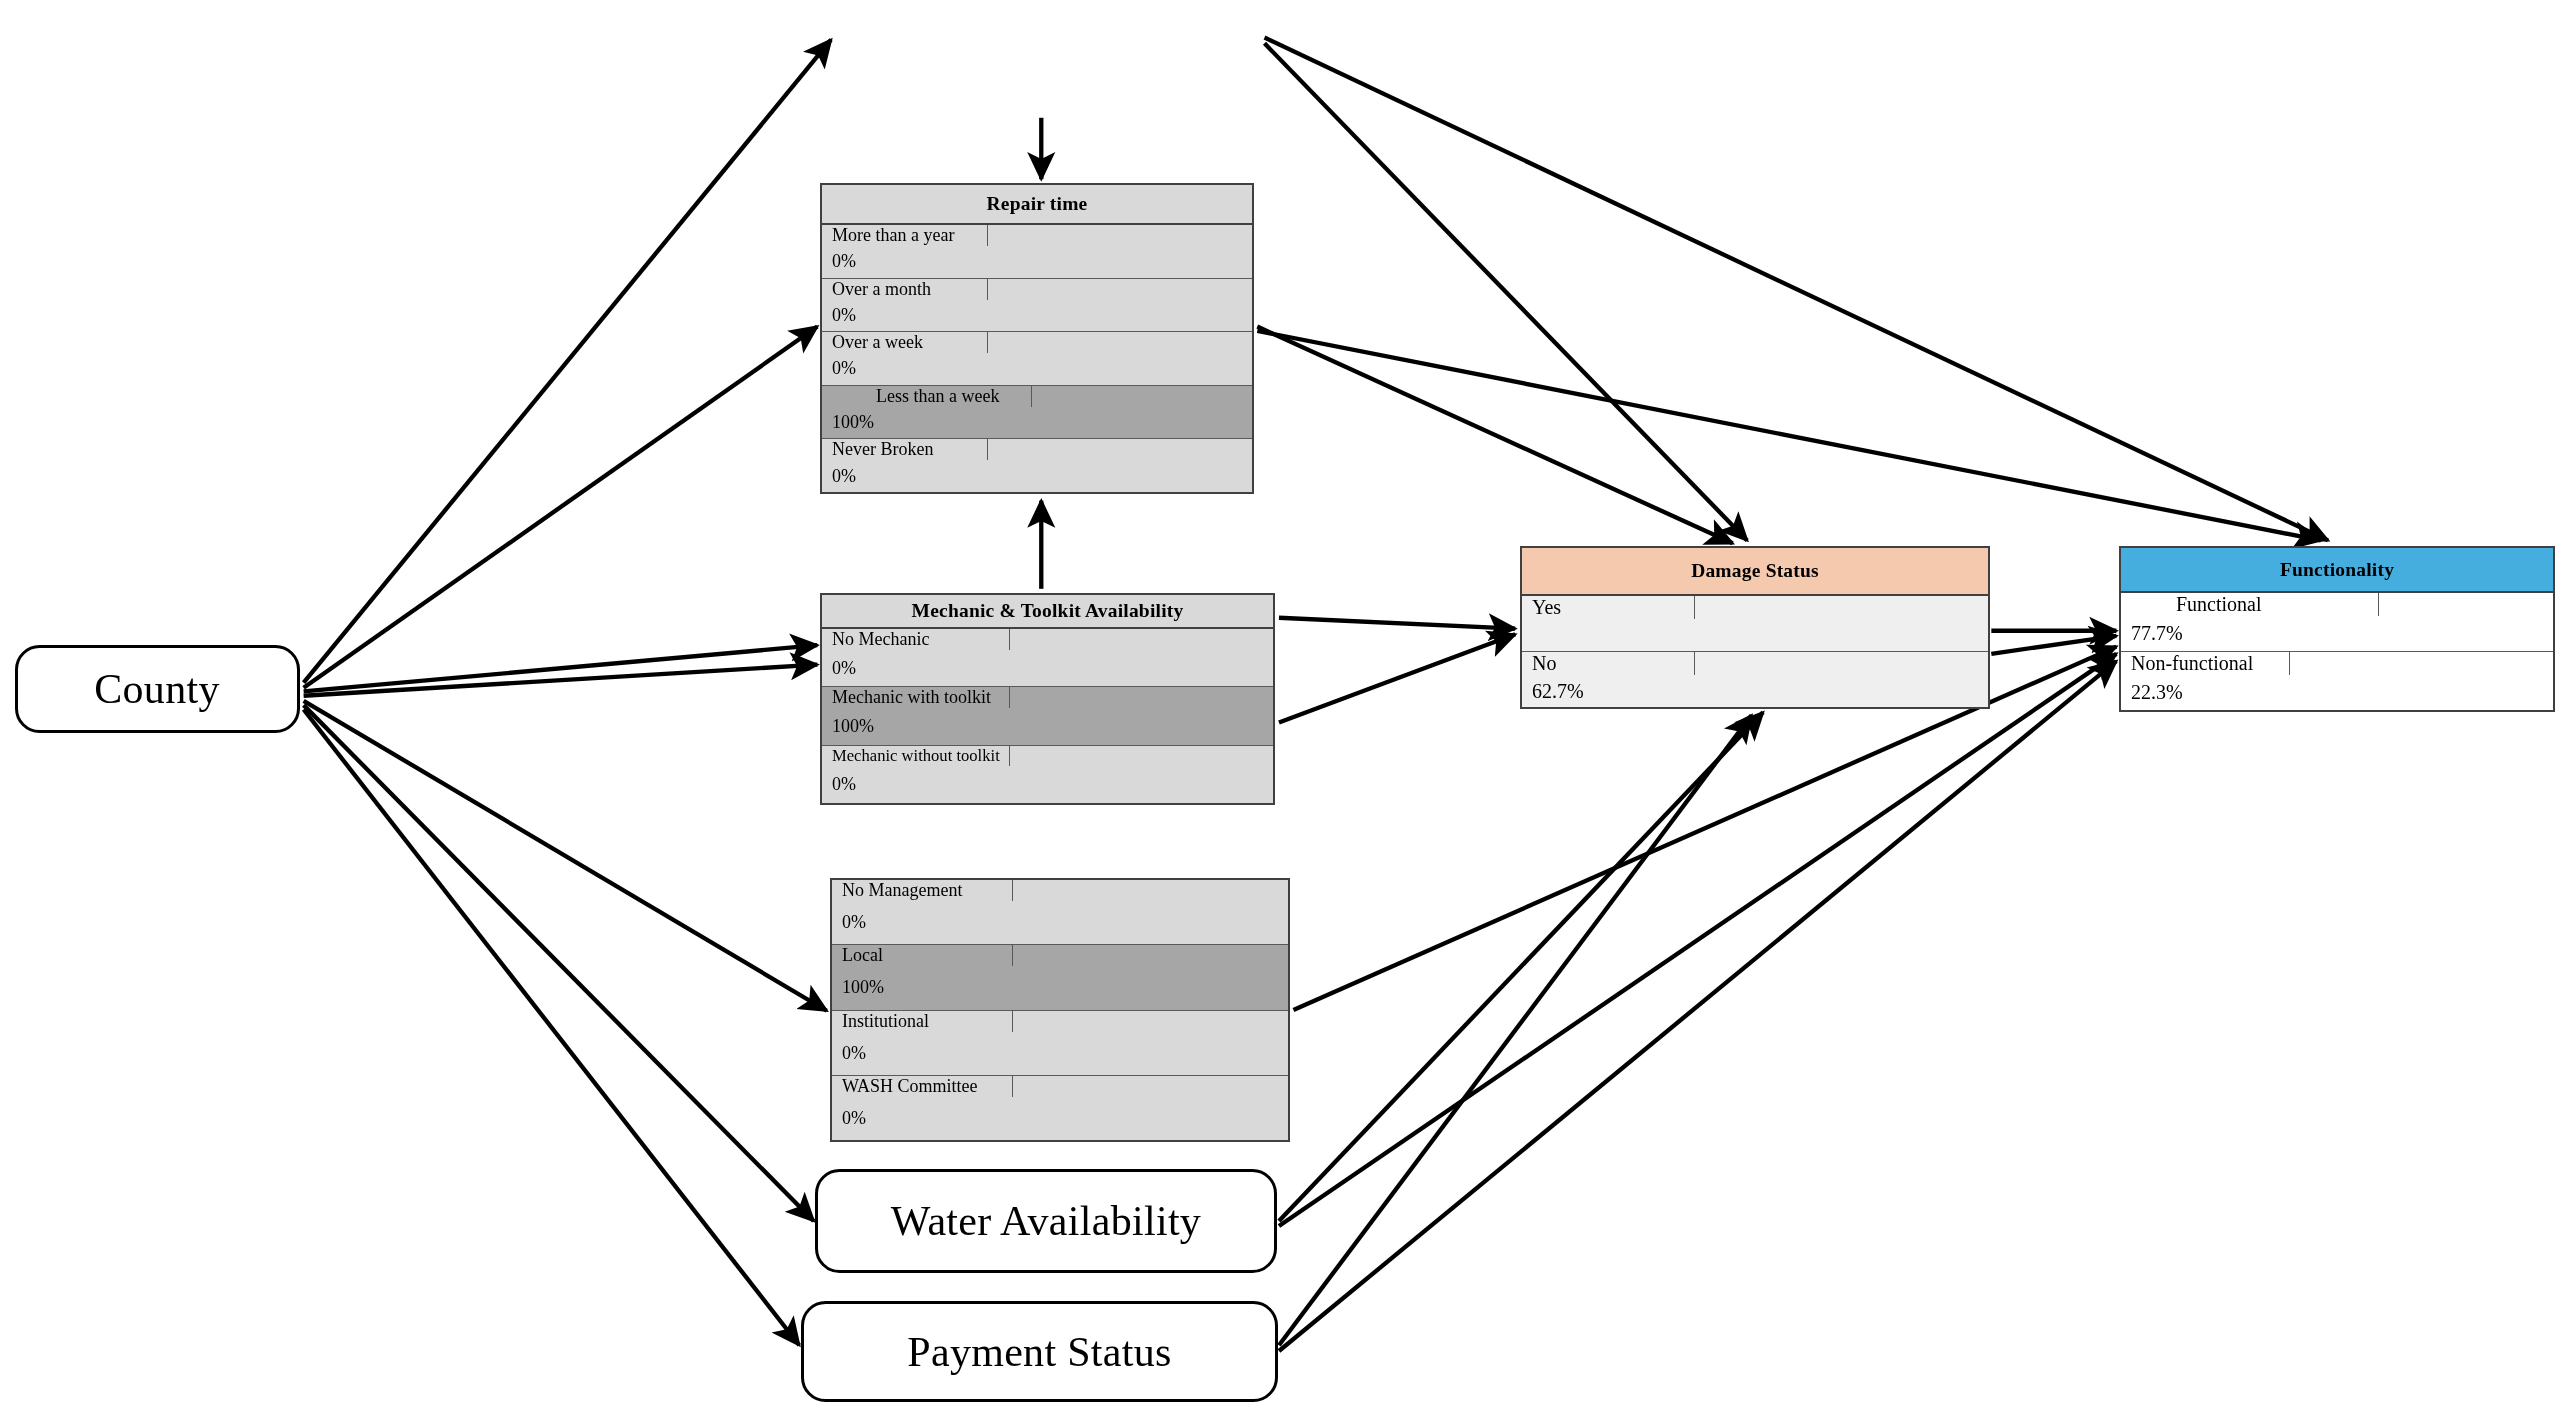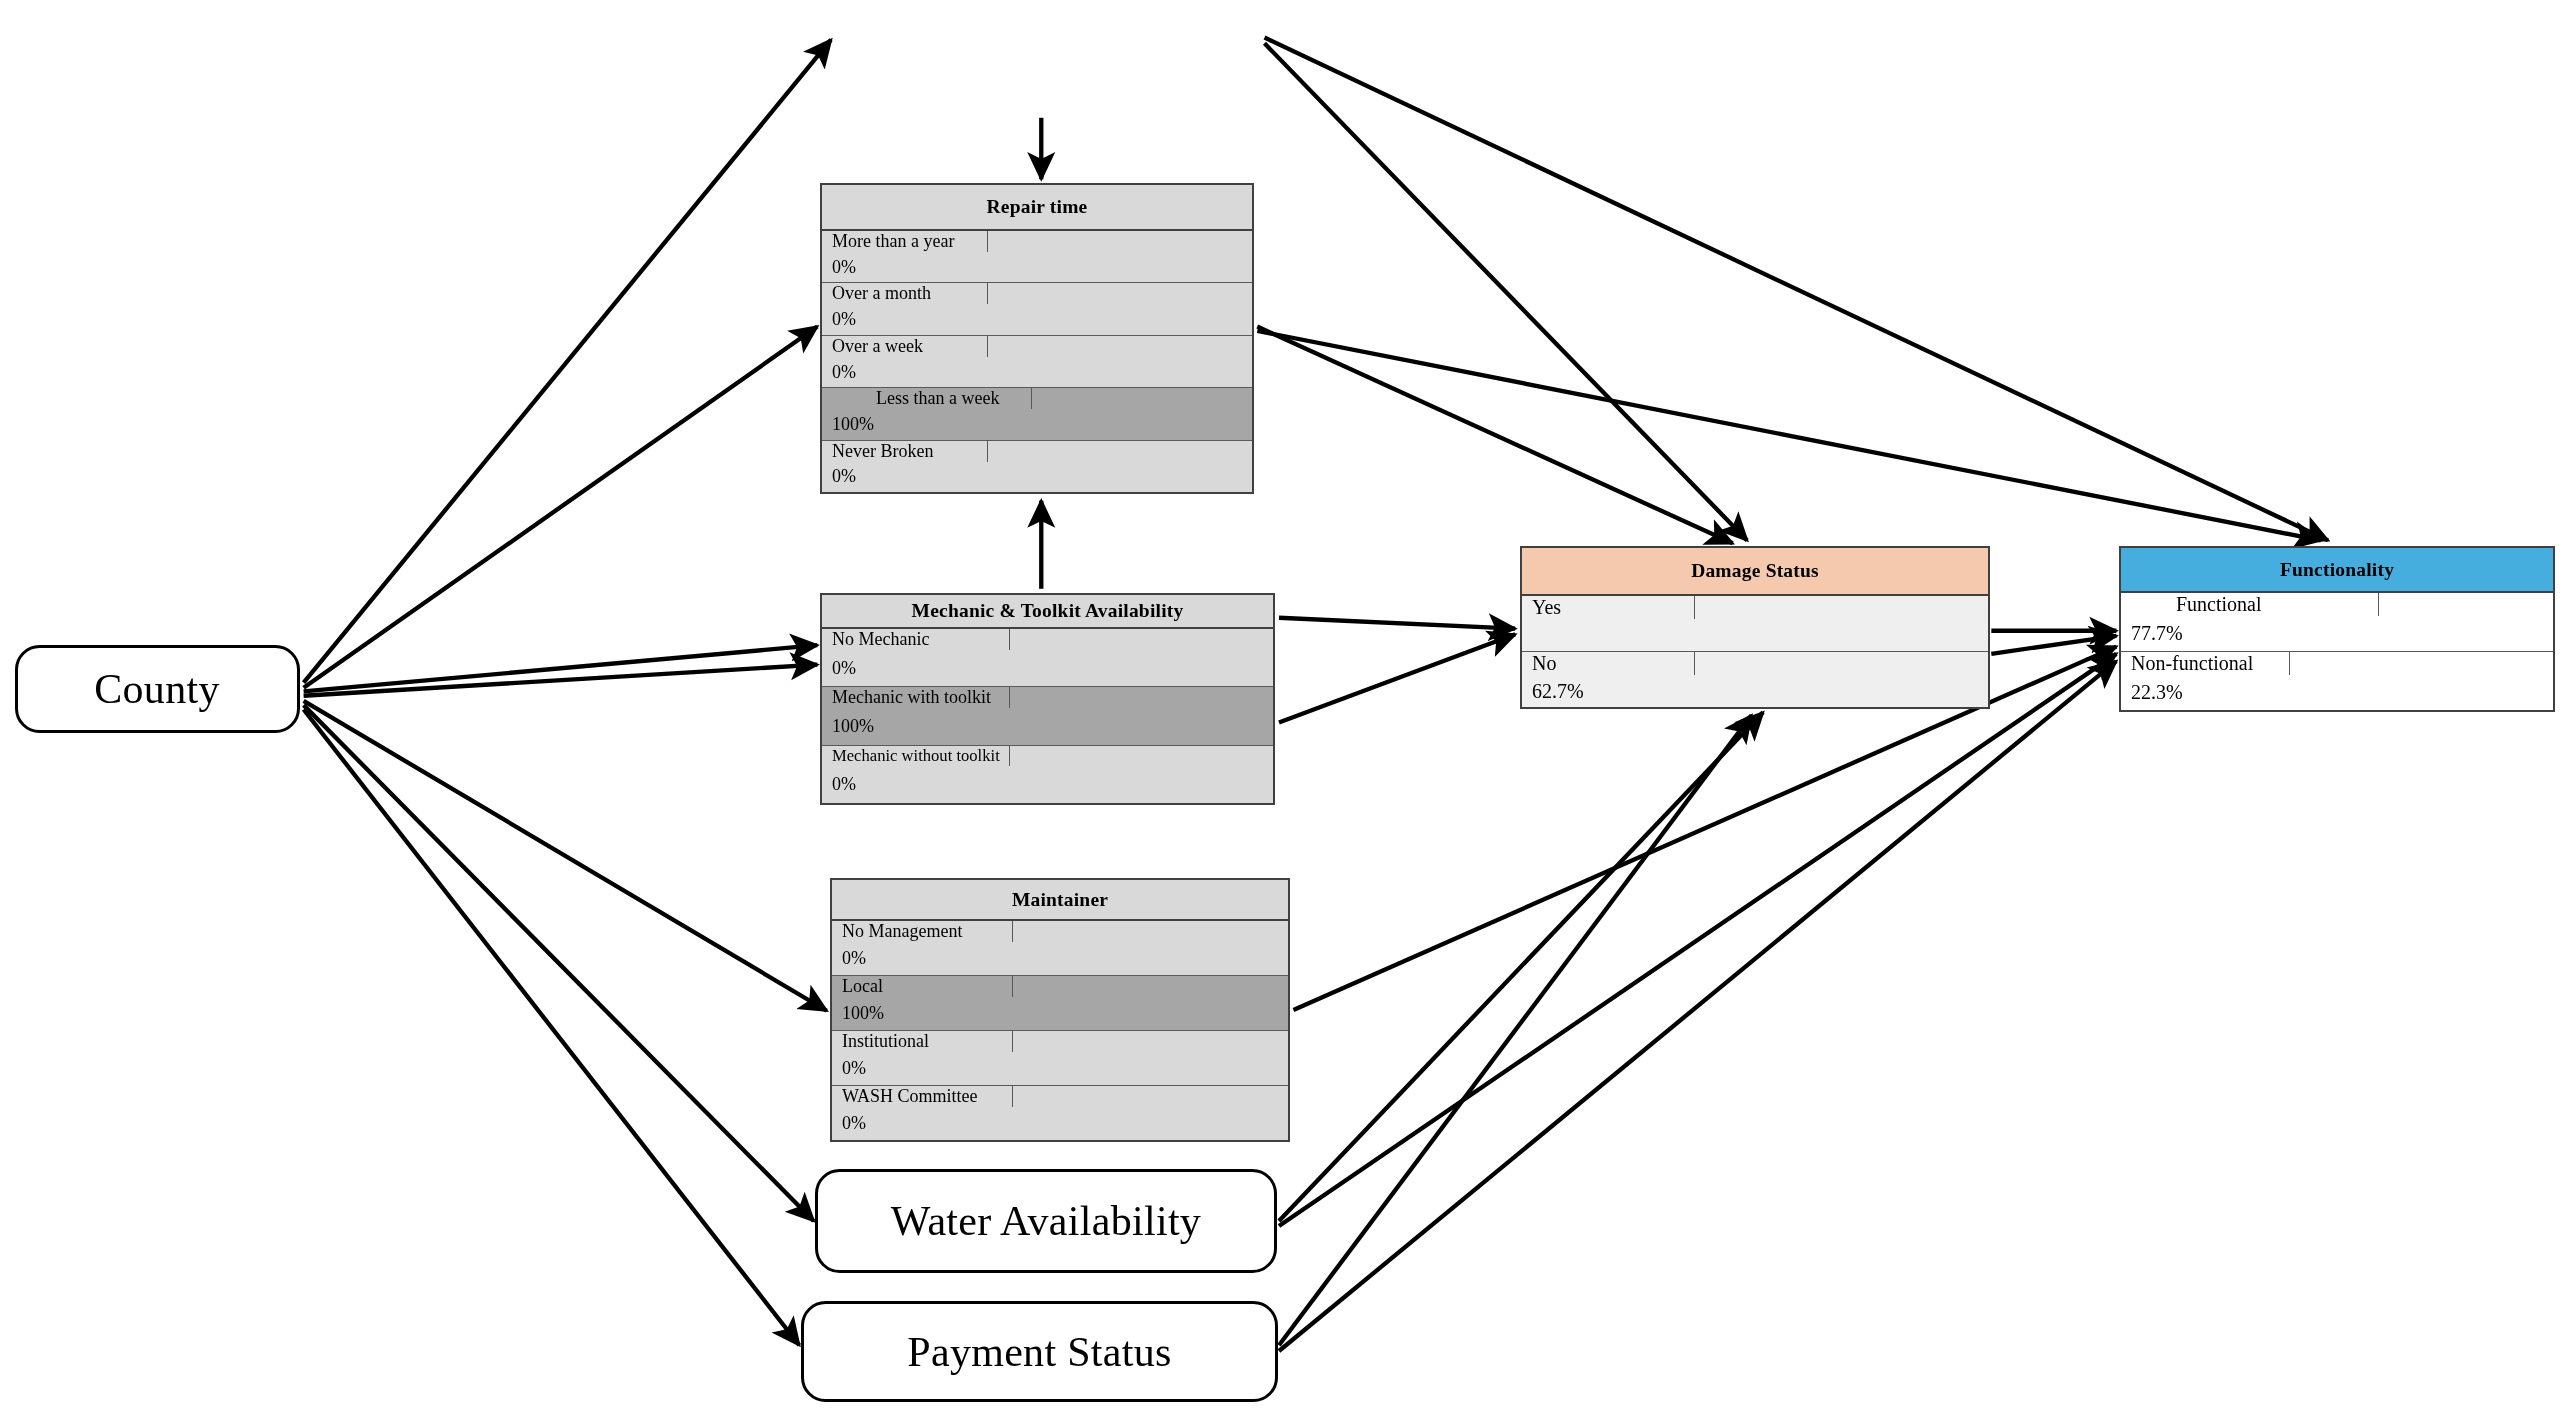--- a/index.html
+++ b/index.html
@@ -185,21 +185,21 @@
 
   <div class="node-round" style="left:815px; top:1169px; width:462px; height:104px;">
     <span class="node-label">Water Availability</span>
   </div>
 
   <div class="node-round" style="left:801px; top:1301px; width:477px; height:101px;">
     <span class="node-label">Payment Status</span>
   </div>
 
   <div class="cpt" style="left:820px; top:183px; width:434px; height:311px;">
-    <div class="cpt-header" style="height:46px;">Repair time</div>
+    <div class="cpt-header" style="height:40px;">Repair time</div>
     <div class="cpt-body">
       <div class="cpt-row">
         <div class="cpt-state" style="width:166px;">More than a year</div>
         <div class="cpt-prob">0%</div>
       </div>
       <div class="cpt-row">
         <div class="cpt-state" style="width:166px;">Over a month</div>
         <div class="cpt-prob">0%</div>
       </div>
       <div class="cpt-row">
@@ -229,21 +229,20 @@
         <div class="cpt-prob">100%</div>
       </div>
       <div class="cpt-row">
         <div class="cpt-state" style="width:188px;font-size:16.6px;">Mechanic without toolkit</div>
         <div class="cpt-prob">0%</div>
       </div>
     </div>
   </div>
 
   <div class="cpt" style="left:830px; top:878px; width:460px; height:264px;">
-    <div class="cpt-header" style="height:41px;">Maintainer</div>
     <div class="cpt-body">
       <div class="cpt-row">
         <div class="cpt-state" style="width:181px;">No Management</div>
         <div class="cpt-prob">0%</div>
       </div>
       <div class="cpt-row hl">
         <div class="cpt-state" style="width:181px;">Local</div>
         <div class="cpt-prob">100%</div>
       </div>
       <div class="cpt-row">

